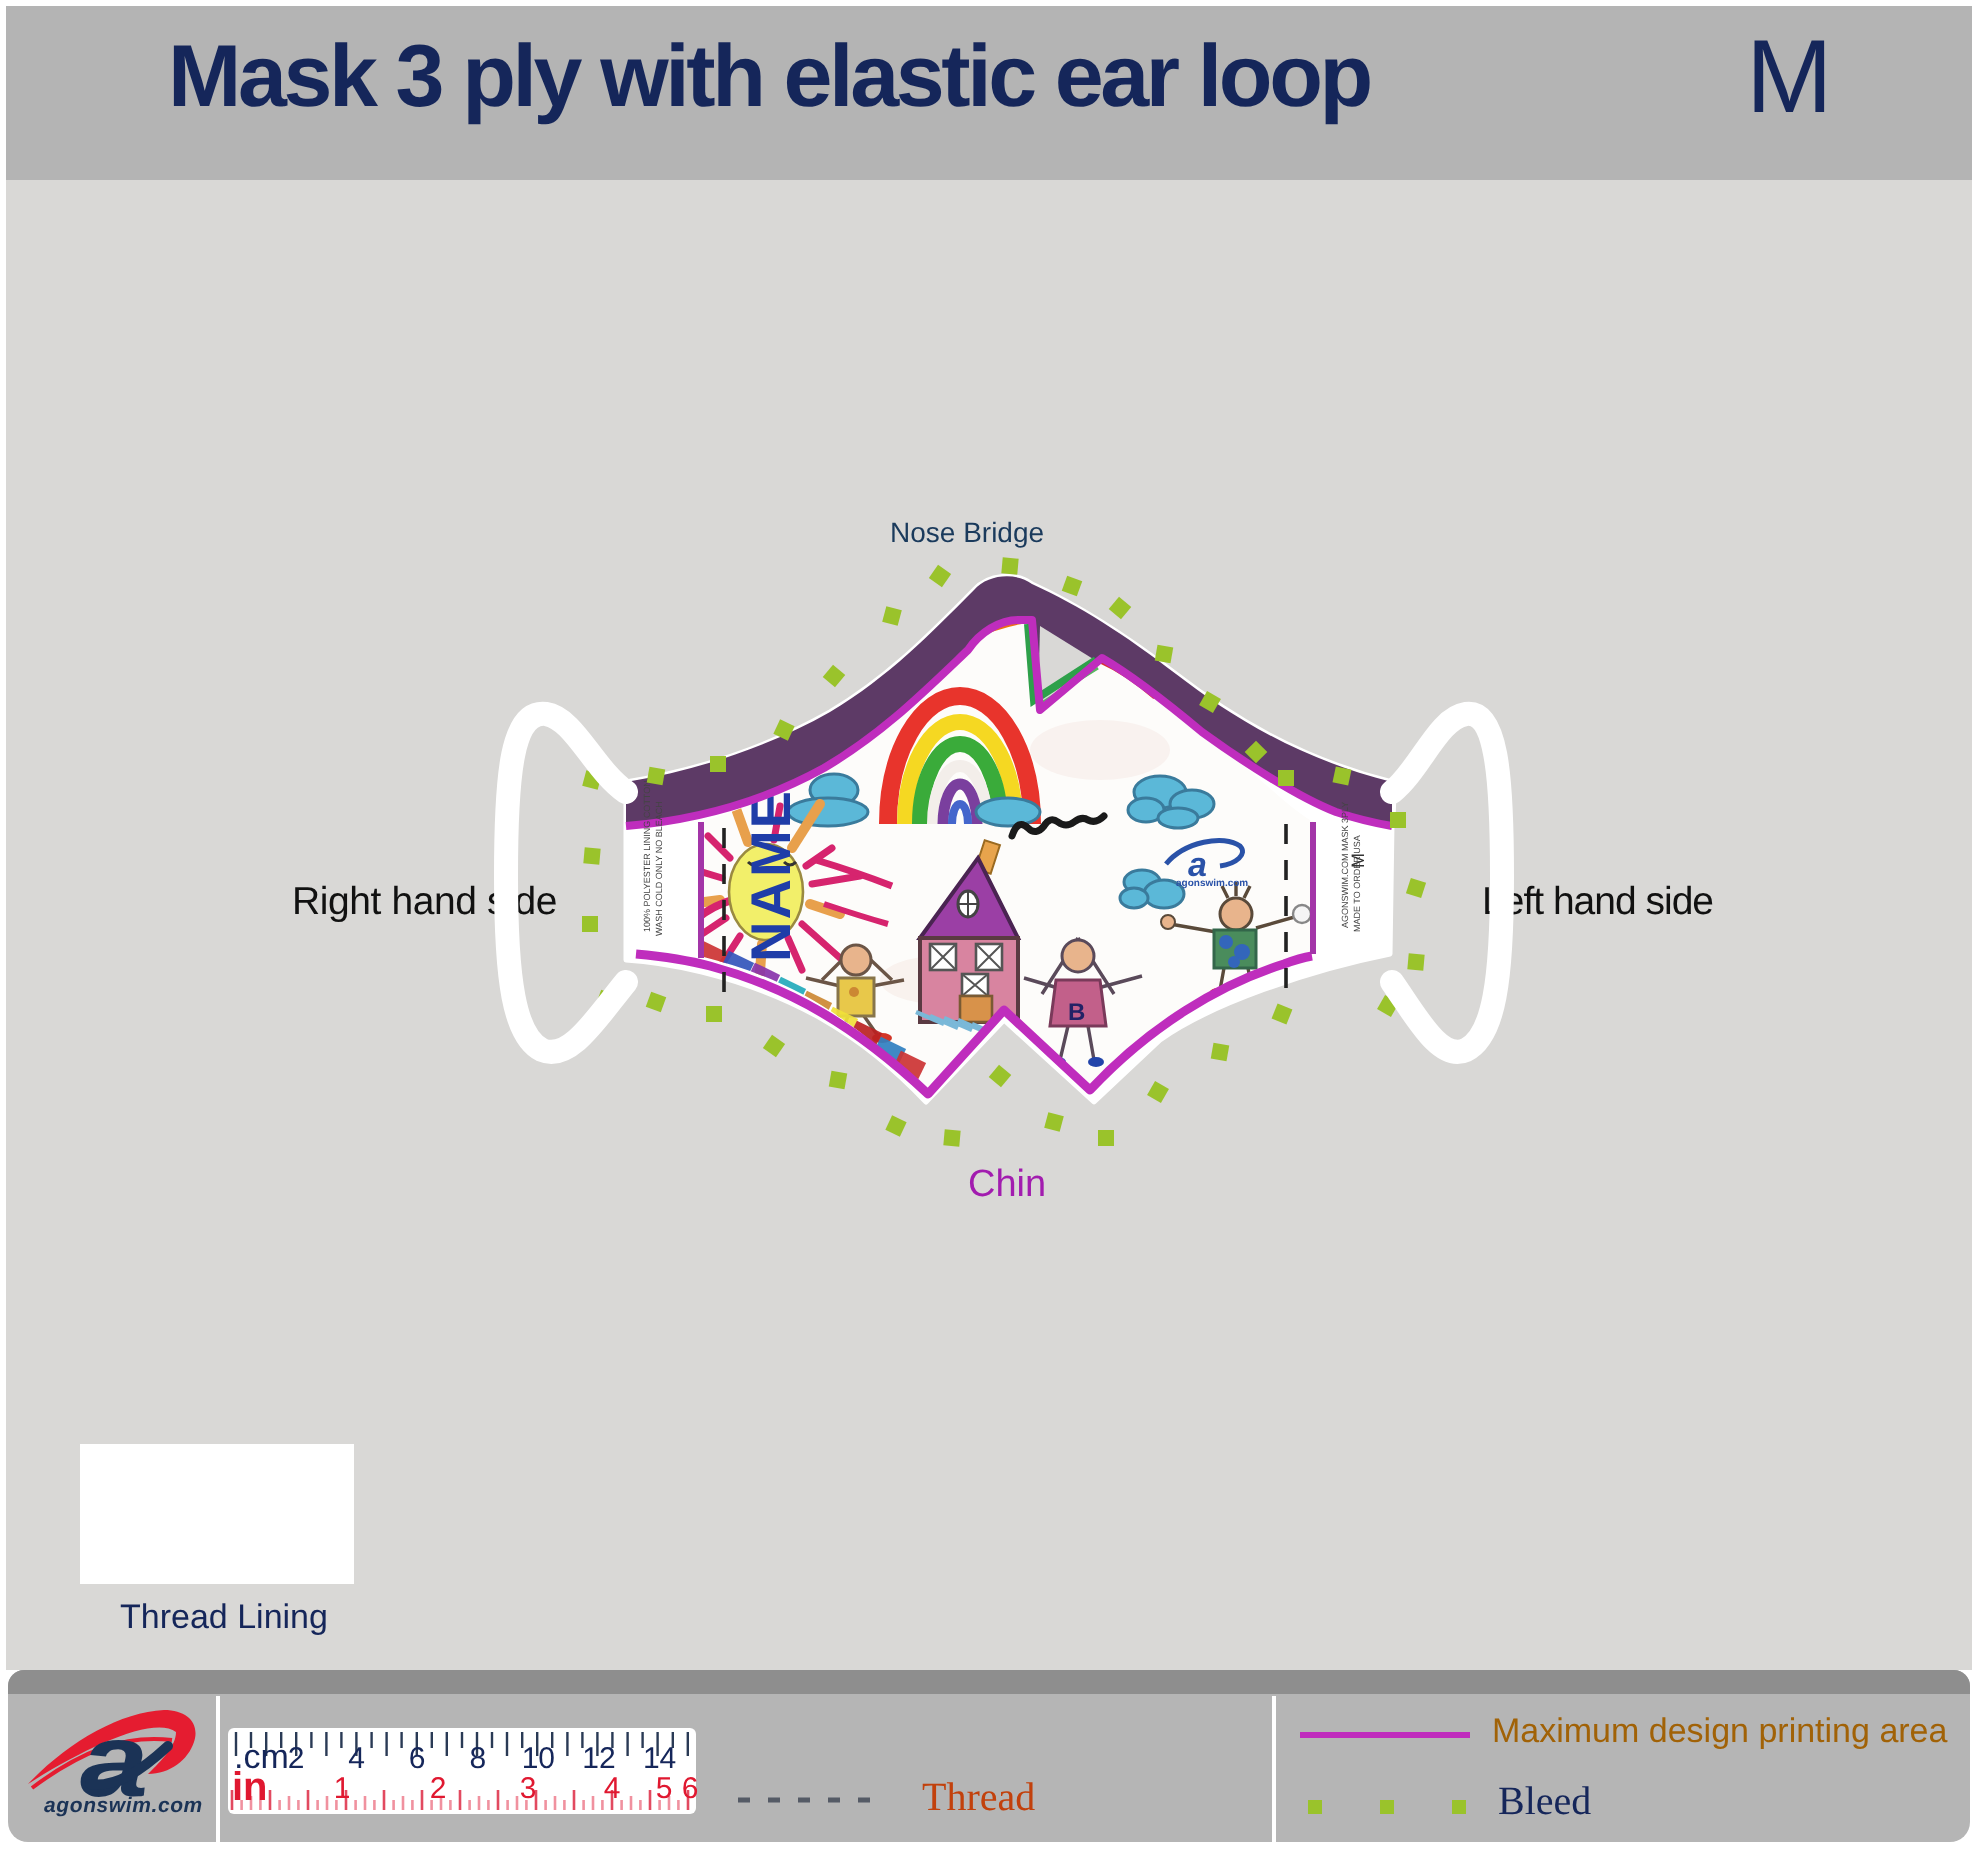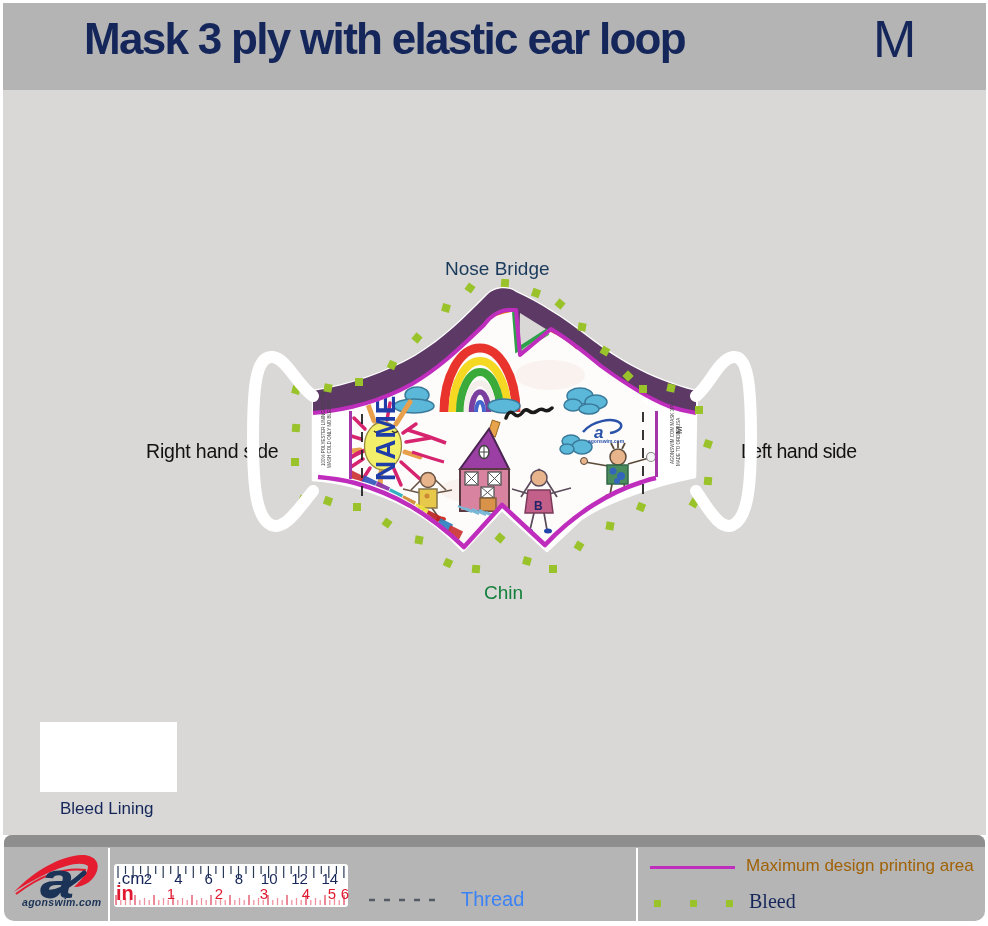--- a/index.html
+++ b/index.html
@@ -10,29 +10,29 @@
 <div class="abs" style="left:3px;top:90px;width:983px;height:745px;background:#d9d8d6;"></div>
 <div class="abs" style="left:4px;top:835px;width:981px;height:86px;background:#b5b5b5;border-radius:8px 8px 10px 10px;"></div>
 <div class="abs" style="left:4px;top:835px;width:981px;height:12px;background:#8e8e8e;border-radius:8px 8px 0 0;"></div>
 <div class="abs" style="left:108px;top:848px;width:2px;height:73px;background:#ffffff;"></div>
 <div class="abs" style="left:636px;top:848px;width:2px;height:73px;background:#ffffff;"></div>
 <div class="abs" style="left:114px;top:864px;width:234px;height:43px;background:#ffffff;border-radius:3px;"></div>
 
 <div class="abs" style="left:84px;top:17px;font-size:44px;font-weight:bold;color:#15265a;white-space:nowrap;letter-spacing:-1.7px;line-height:1;text-align:center;">Mask 3 ply with elastic ear loop</div>
 <div class="abs" style="left:873px;top:13px;font-size:52px;color:#15265a;line-height:1;">M</div>
 
-<div class="abs" style="left:445px;top:258px;font-size:19px;color:#1a3a5c;">Nose Bridge</div>
-<div class="abs" style="left:484px;top:582px;font-size:19px;color:#15803d;">Chin</div>
+<div class="abs" style="left:445px;top:258px;font-size:14px;color:#1a3a5c;">Nose Bridge</div>
+<div class="abs" style="left:484px;top:582px;font-size:19px;color:#a21caf;">Chin</div>
 <div class="abs" style="left:146px;top:440px;font-size:19.5px;color:#111111;letter-spacing:-0.2px;">Right hand side</div>
 <div class="abs" style="left:741px;top:440px;font-size:19.5px;color:#111111;letter-spacing:-0.5px;">Left hand side</div>
 
 <div class="abs" style="left:40px;top:722px;width:137px;height:70px;background:#ffffff;"></div>
-<div class="abs" style="left:60px;top:799px;font-size:17px;color:#15265a;">Bleed Lining</div>
-
-<div class="abs" style="left:461px;top:888px;font-size:20px;color:#3b82f6;">Thread</div>
+<div class="abs" style="left:60px;top:799px;font-size:17px;color:#15265a;">Thread Lining</div>
+
+<div class="abs" style="left:461px;top:888px;font-size:20px;color:#c2410c;font-family:Liberation Serif, serif;">Thread</div>
 <div class="abs" style="left:746px;top:856px;font-size:17px;color:#a16207;">Maximum design printing area</div>
 <div class="abs" style="left:749px;top:890px;font-size:20px;color:#15265a;font-family:Liberation Serif, serif;">Bleed</div>
 <div class="abs" style="left:650px;top:866px;width:85px;height:3px;background:#bf2dbd;"></div>
 <div class="abs" style="left:654px;top:900px;width:7px;height:7px;background:#9ac32b;"></div>
 <div class="abs" style="left:690px;top:900px;width:7px;height:7px;background:#9ac32b;"></div>
 <div class="abs" style="left:726px;top:900px;width:7px;height:7px;background:#9ac32b;"></div>
 
 <svg class="abs" style="left:0;top:0;" width="988" height="926" viewBox="0 0 988 926">
 <defs>
 <clipPath id="fab">

